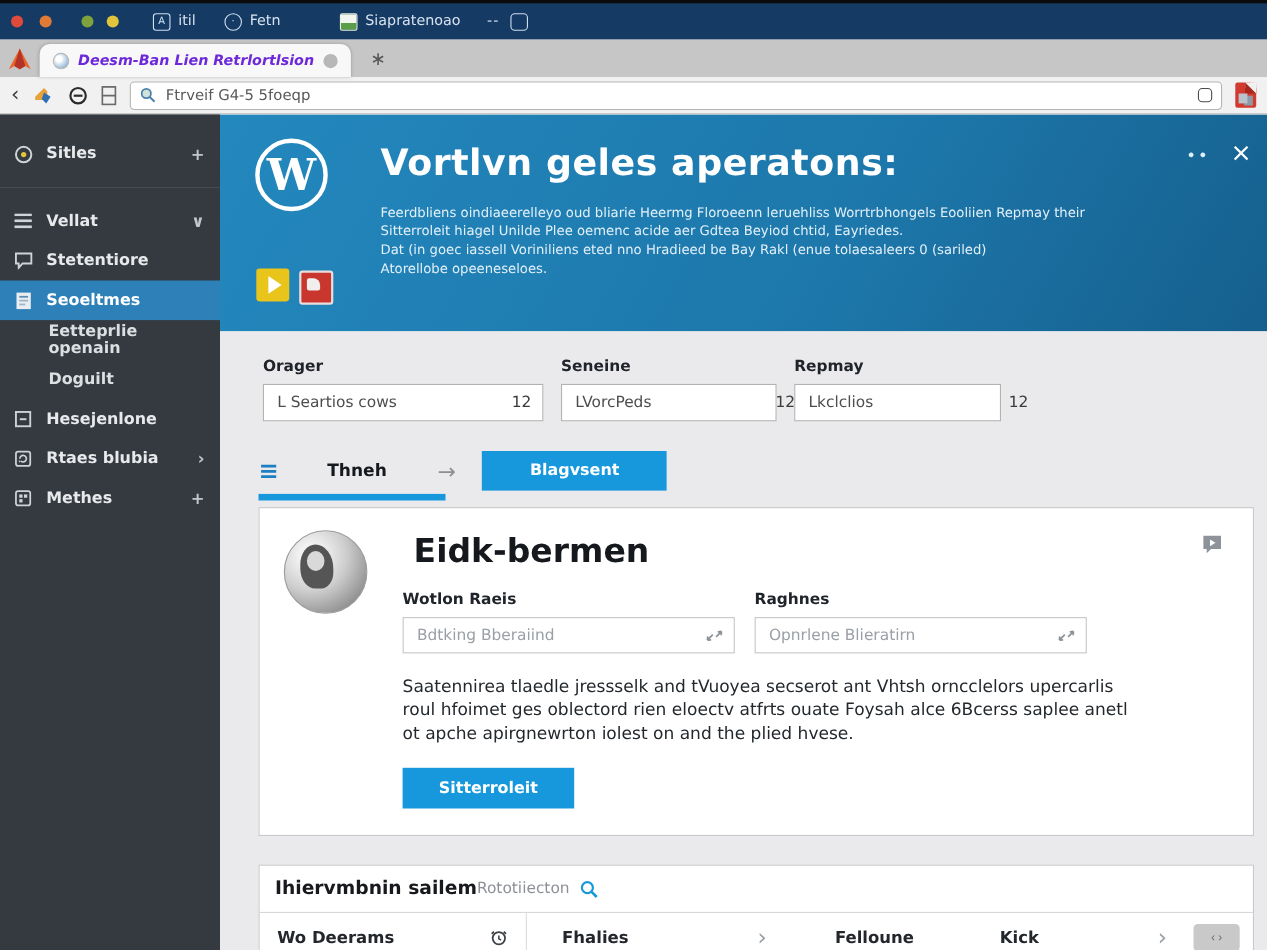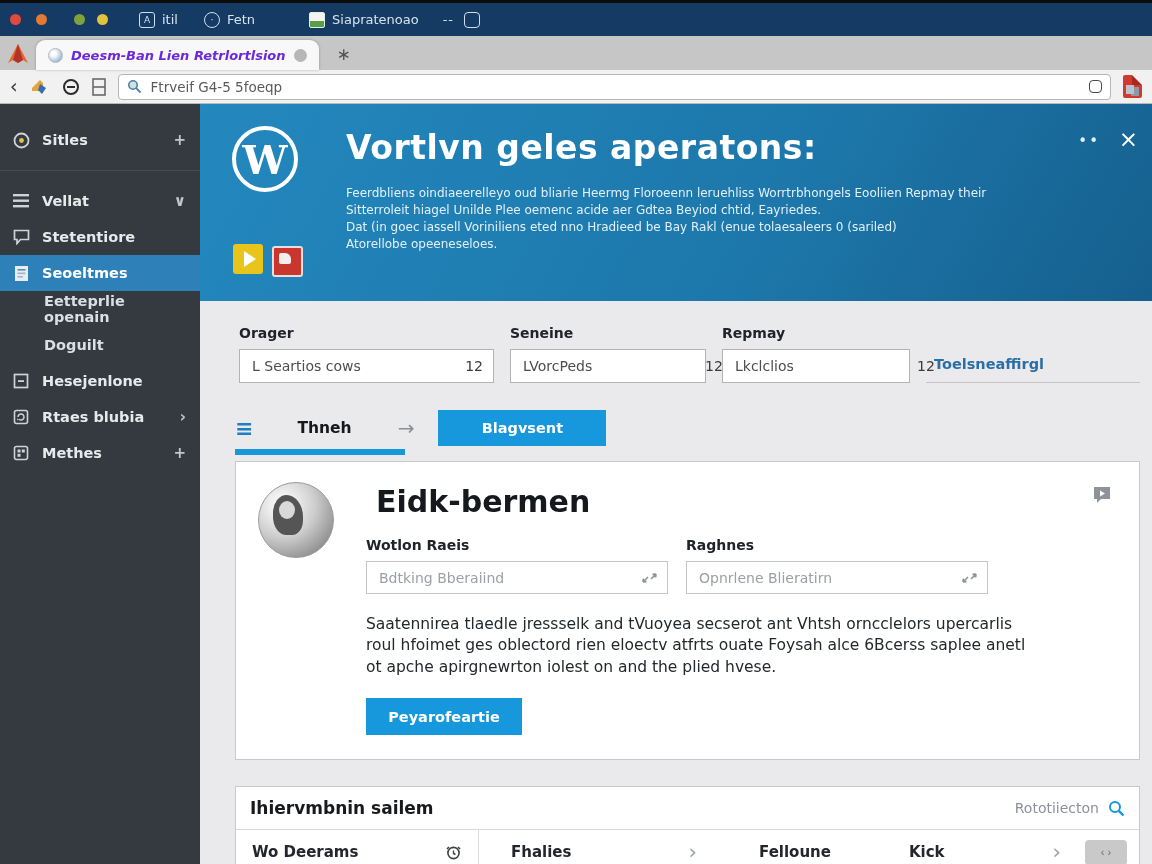--- a/index.html
+++ b/index.html
@@ -106,21 +106,21 @@
   .pfield .flabel{font-size:14px;font-weight:bold;color:#20242a;margin-bottom:8px;}
   .pbox{height:33px;border:1px solid #c6c6c6;display:flex;align-items:center;padding:0 10px;box-sizing:border-box;}
   .pbox input{border:0;outline:none;flex:1;font-size:14px;color:#4d4d4d;font-family:inherit;background:transparent;}
   .pbox input::placeholder{color:#9aa0a6;}
   .p-desc{margin-top:20px;font-size:15.5px;line-height:1.38;color:#23282d;max-width:660px;}
   .p-btn{margin-top:20px;width:156px;height:37px;}
   .bubble{position:absolute;right:26px;top:22px;cursor:pointer;}
 
   
   .tcard{margin:26px 12px 0 35px;background:#fff;border:1px solid #c9c9c9;box-sizing:border-box;}
-  .thead{display:flex;align-items:center;justify-content:space-between;padding:11px 14px;border-bottom:1px solid #d8d8d8;}
+  .thead{display:flex;align-items:center;padding:11px 14px;border-bottom:1px solid #d8d8d8;}
   .ttitle{font-size:17px;font-weight:bold;color:#17191c;}
   .tsearch{display:flex;align-items:center;gap:9px;color:#8c9197;font-size:14px;cursor:pointer;}
   .tcols{display:flex;align-items:center;height:44px;border-bottom:1px solid #e2e2e2;font-size:15px;font-weight:bold;color:#23272c;}
   .c1{width:243px;height:100%;display:flex;align-items:center;justify-content:space-between;padding:0 16px;border-right:1px solid #dcdcdc;box-sizing:border-box;cursor:pointer;}
   .c2{width:218px;display:flex;align-items:center;justify-content:space-between;padding-left:32px;box-sizing:border-box;cursor:pointer;}
   .chev{color:#9aa0a6;font-size:21px;font-weight:normal;}
   .c3{margin-left:62px;cursor:pointer;}
   .c4{margin-left:78px;cursor:pointer;}
   .chev-lone{margin-left:108px;}
   .pager{margin-left:auto;margin-right:12px;width:42px;height:25px;background:#c9c9c9;border-radius:4px;border:0;
@@ -311,23 +311,20 @@
             <input value="LVorcPeds" style="">
             <span class="fcount">12</span>
           </div>
         </div>
         <div class="field w3">
           <span class="flabel">Repmay</span>
           <div class="fbox">
             <input value="Lkclclios" style="">
             <span class="fcount">12</span>
           </div>
-        </div>
-        <div class="link-wrap">
-          <a class="tool-link" href="#">Toelsneaffirgl</a>
         </div>
       </div>
 
       <div class="tabrow">
         <span class="hamburger">≡</span>
         <span class="tr-label">Thneh</span>
         <span class="tr-arrow">→</span>
         <button class="btn-blue tr-btn">Blagvsent</button>
       </div>
 
@@ -352,21 +349,21 @@
                 <div class="pbox">
                   <input placeholder="Opnrlene Blieratirn" style="">
                   <svg width="15" height="12" viewBox="0 0 15 12">
                     <path d="M1 10 L6 5 M1 10 l3.5-.4 M1 10 l.4-3.5" stroke="#8d939a" stroke-width="1.6" fill="none"></path>
                     <path d="M14 2 L9 7 M14 2 l-3.5.4 M14 2 l-.4 3.5" stroke="#8d939a" stroke-width="1.6" fill="none"></path>
                   </svg>
                 </div>
               </div>
             </div>
             <div class="p-desc">Saatennirea tlaedle jressselk and tVuoyea secserot ant Vhtsh orncclelors upercarlis roul hfoimet ges oblectord rien eloectv atfrts ouate Foysah alce 6Bcerss saplee anetl ot apche apirgnewrton iolest on and the plied hvese.</div>
-            <button class="btn-blue p-btn">Peyarofeartie</button>
+            <button class="btn-blue p-btn">Sitterroleit</button>
           </div>
           <svg class="bubble" width="22" height="22" viewBox="0 0 22 22">
             <path d="M3 3h16v12h-9l-4 4v-4H3z" fill="#8d9399"></path>
             <path d="M9 6.5v6l5-3z" fill="#ffffff"></path>
           </svg>
         </div>
       </div>
 
       <div class="tcard">
         <div class="thead">

